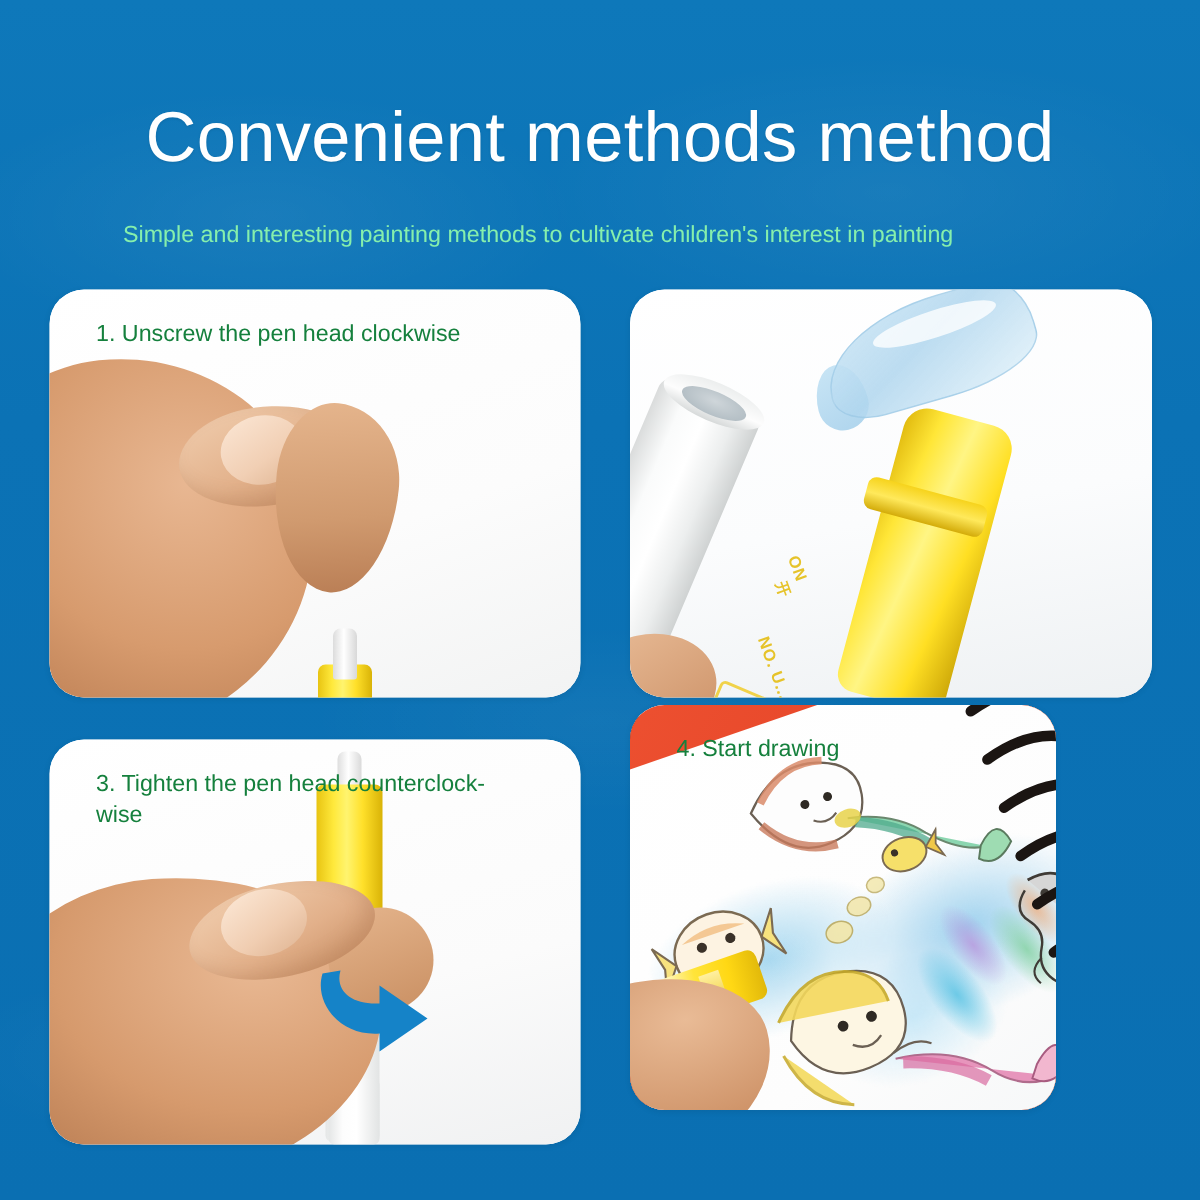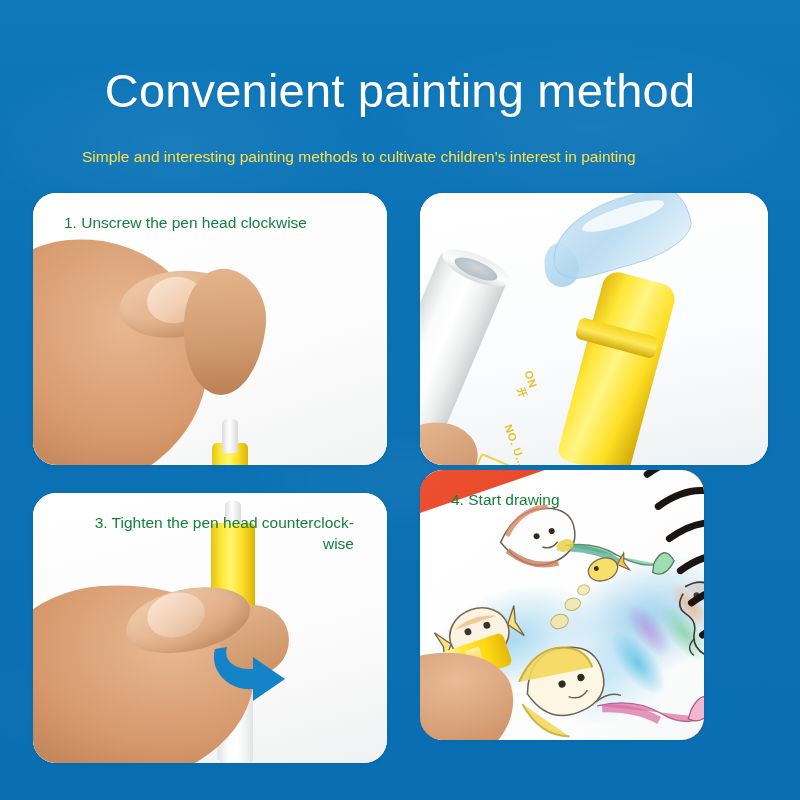--- a/index.html
+++ b/index.html
@@ -24,33 +24,33 @@
 
   .page-title{
     position:absolute;left:0;right:0;top:33px;
     text-align:center;color:#ffffff;
     font-size:47px;line-height:54px;font-weight:300;
     letter-spacing:.2px;
     text-shadow:0 1px 2px rgba(0,0,0,.10);
   }
   .page-subtitle{
     position:absolute;left:82px;top:128px;width:636px;
-    color:#fde047;font-size:15.5px;line-height:25px;font-weight:400;
+    color:#86efac;font-size:15.5px;line-height:25px;font-weight:400;
   }
 
   .panel{
     position:absolute;
     background:#ffffff;
     border-radius:23px;
     overflow:hidden;
     box-shadow:0 1px 4px rgba(0,0,0,.08);
   }
   #panel-1{left:33px;top:193px;width:354px;height:272px;}
   #panel-2{left:420px;top:193px;width:348px;height:272px;}
-  #panel-3{left:33px;top:493px;width:354px;height:270px;text-align:right;}
+  #panel-3{left:33px;top:493px;width:354px;height:270px;}
   #panel-4{left:420px;top:470px;width:284px;height:270px;}
 
   .caption{
     position:absolute;left:31px;top:19px;width:290px;
     color:#15803d;font-size:15.5px;line-height:21px;font-weight:400;
     z-index:30;white-space:pre-line;
   }
 
   .scene{position:absolute;inset:0;z-index:5;}
 
@@ -260,21 +260,21 @@
     border-radius:50% 50% 46% 54%/58% 46% 54% 42%;
     background:radial-gradient(ellipse at 72% 28%,#e9bb96,#cd9166 62%,#ae7249);
     transform:rotate(-16deg);
   }
 </style>
 </head>
 <body>
 
 <div class="bg-texture"></div>
 
-<h1 class="page-title">Convenient painting method</h1>
+<h1 class="page-title">Convenient methods method</h1>
 
 <p class="page-subtitle">Simple and interesting painting methods to cultivate children's interest in painting</p>
 
 <div class="panel" id="panel-1">
   <div class="scene">
     <div id="p1-wall"></div>
     <div id="p1-hand" class="skin"></div>
 
     <div class="pen-yellow" id="p1-pen-cap"></div>
     <div id="p1-pen-tip"></div>

